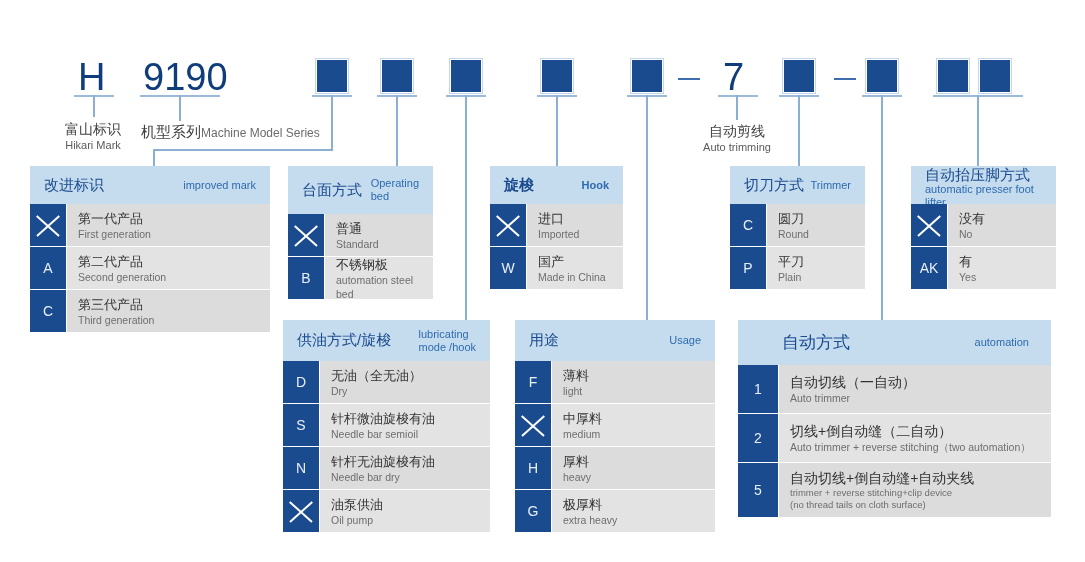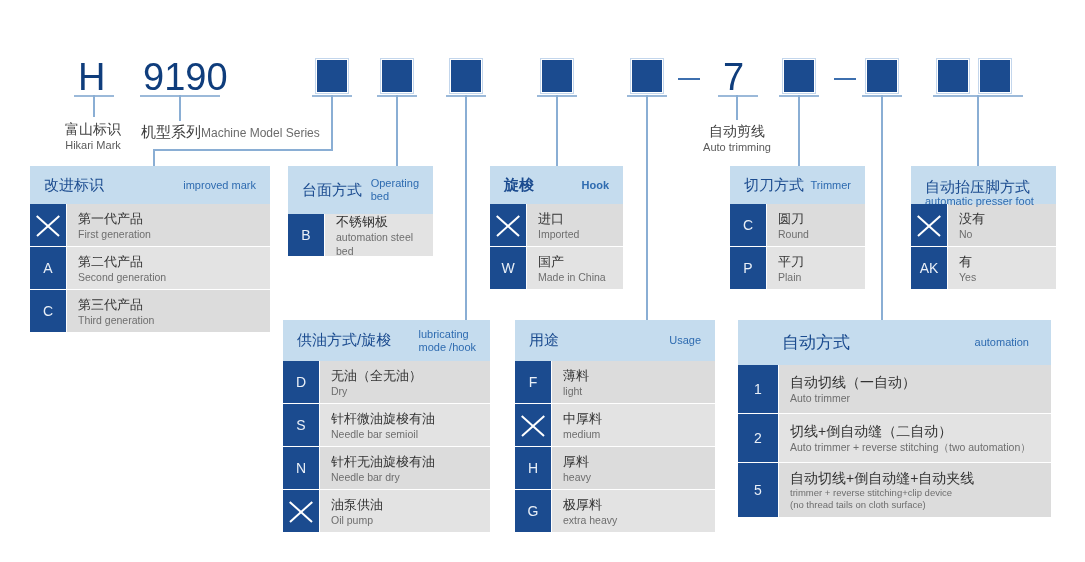--- a/index.html
+++ b/index.html
@@ -172,20 +172,27 @@
     </div>
   </div>
 
   <div class="panel" style="left:288px;top:166px;width:145px;">
     <div class="panel-head" style="height:48px;">
       <span class="h-cn">台面方式</span>
       <span class="h-en">Operating
 bed</span>
     </div>
     <div class="panel-body">
+      <div class="row" style="height:42px;">
+        <div class="code-cell cross"></div>
+        <div class="row-text">
+          <span class="t-cn">普通</span>
+          <span class="t-en">Standard</span>
+        </div>
+      </div>
       <div class="row alt" style="height:42px;">
         <div class="code-cell">B</div>
         <div class="row-text">
           <span class="t-cn">不锈钢板</span>
           <span class="t-en">automation steel bed</span>
         </div>
       </div>
     </div>
   </div>
 
@@ -229,21 +236,21 @@
         <div class="code-cell">P</div>
         <div class="row-text">
           <span class="t-cn">平刀</span>
           <span class="t-en">Plain</span>
         </div>
       </div>
     </div>
   </div>
 
   <div class="panel" style="left:911px;top:166px;width:145px;">
-    <div class="panel-head" style="height:38px;display:block;padding:12px 0 0 14px;">
+    <div class="panel-head" style="height:38px;display:block;padding:0 0 0 14px;">
       <div class="h-cn" style="line-height:17px;">自动抬压脚方式</div>
       <div class="h-en" style="line-height:13px;">automatic presser foot lifter</div>
     </div>
     <div class="panel-body">
       <div class="row" style="height:42px;">
         <div class="code-cell cross"></div>
         <div class="row-text">
           <span class="t-cn">没有</span>
           <span class="t-en">No</span>
         </div>

